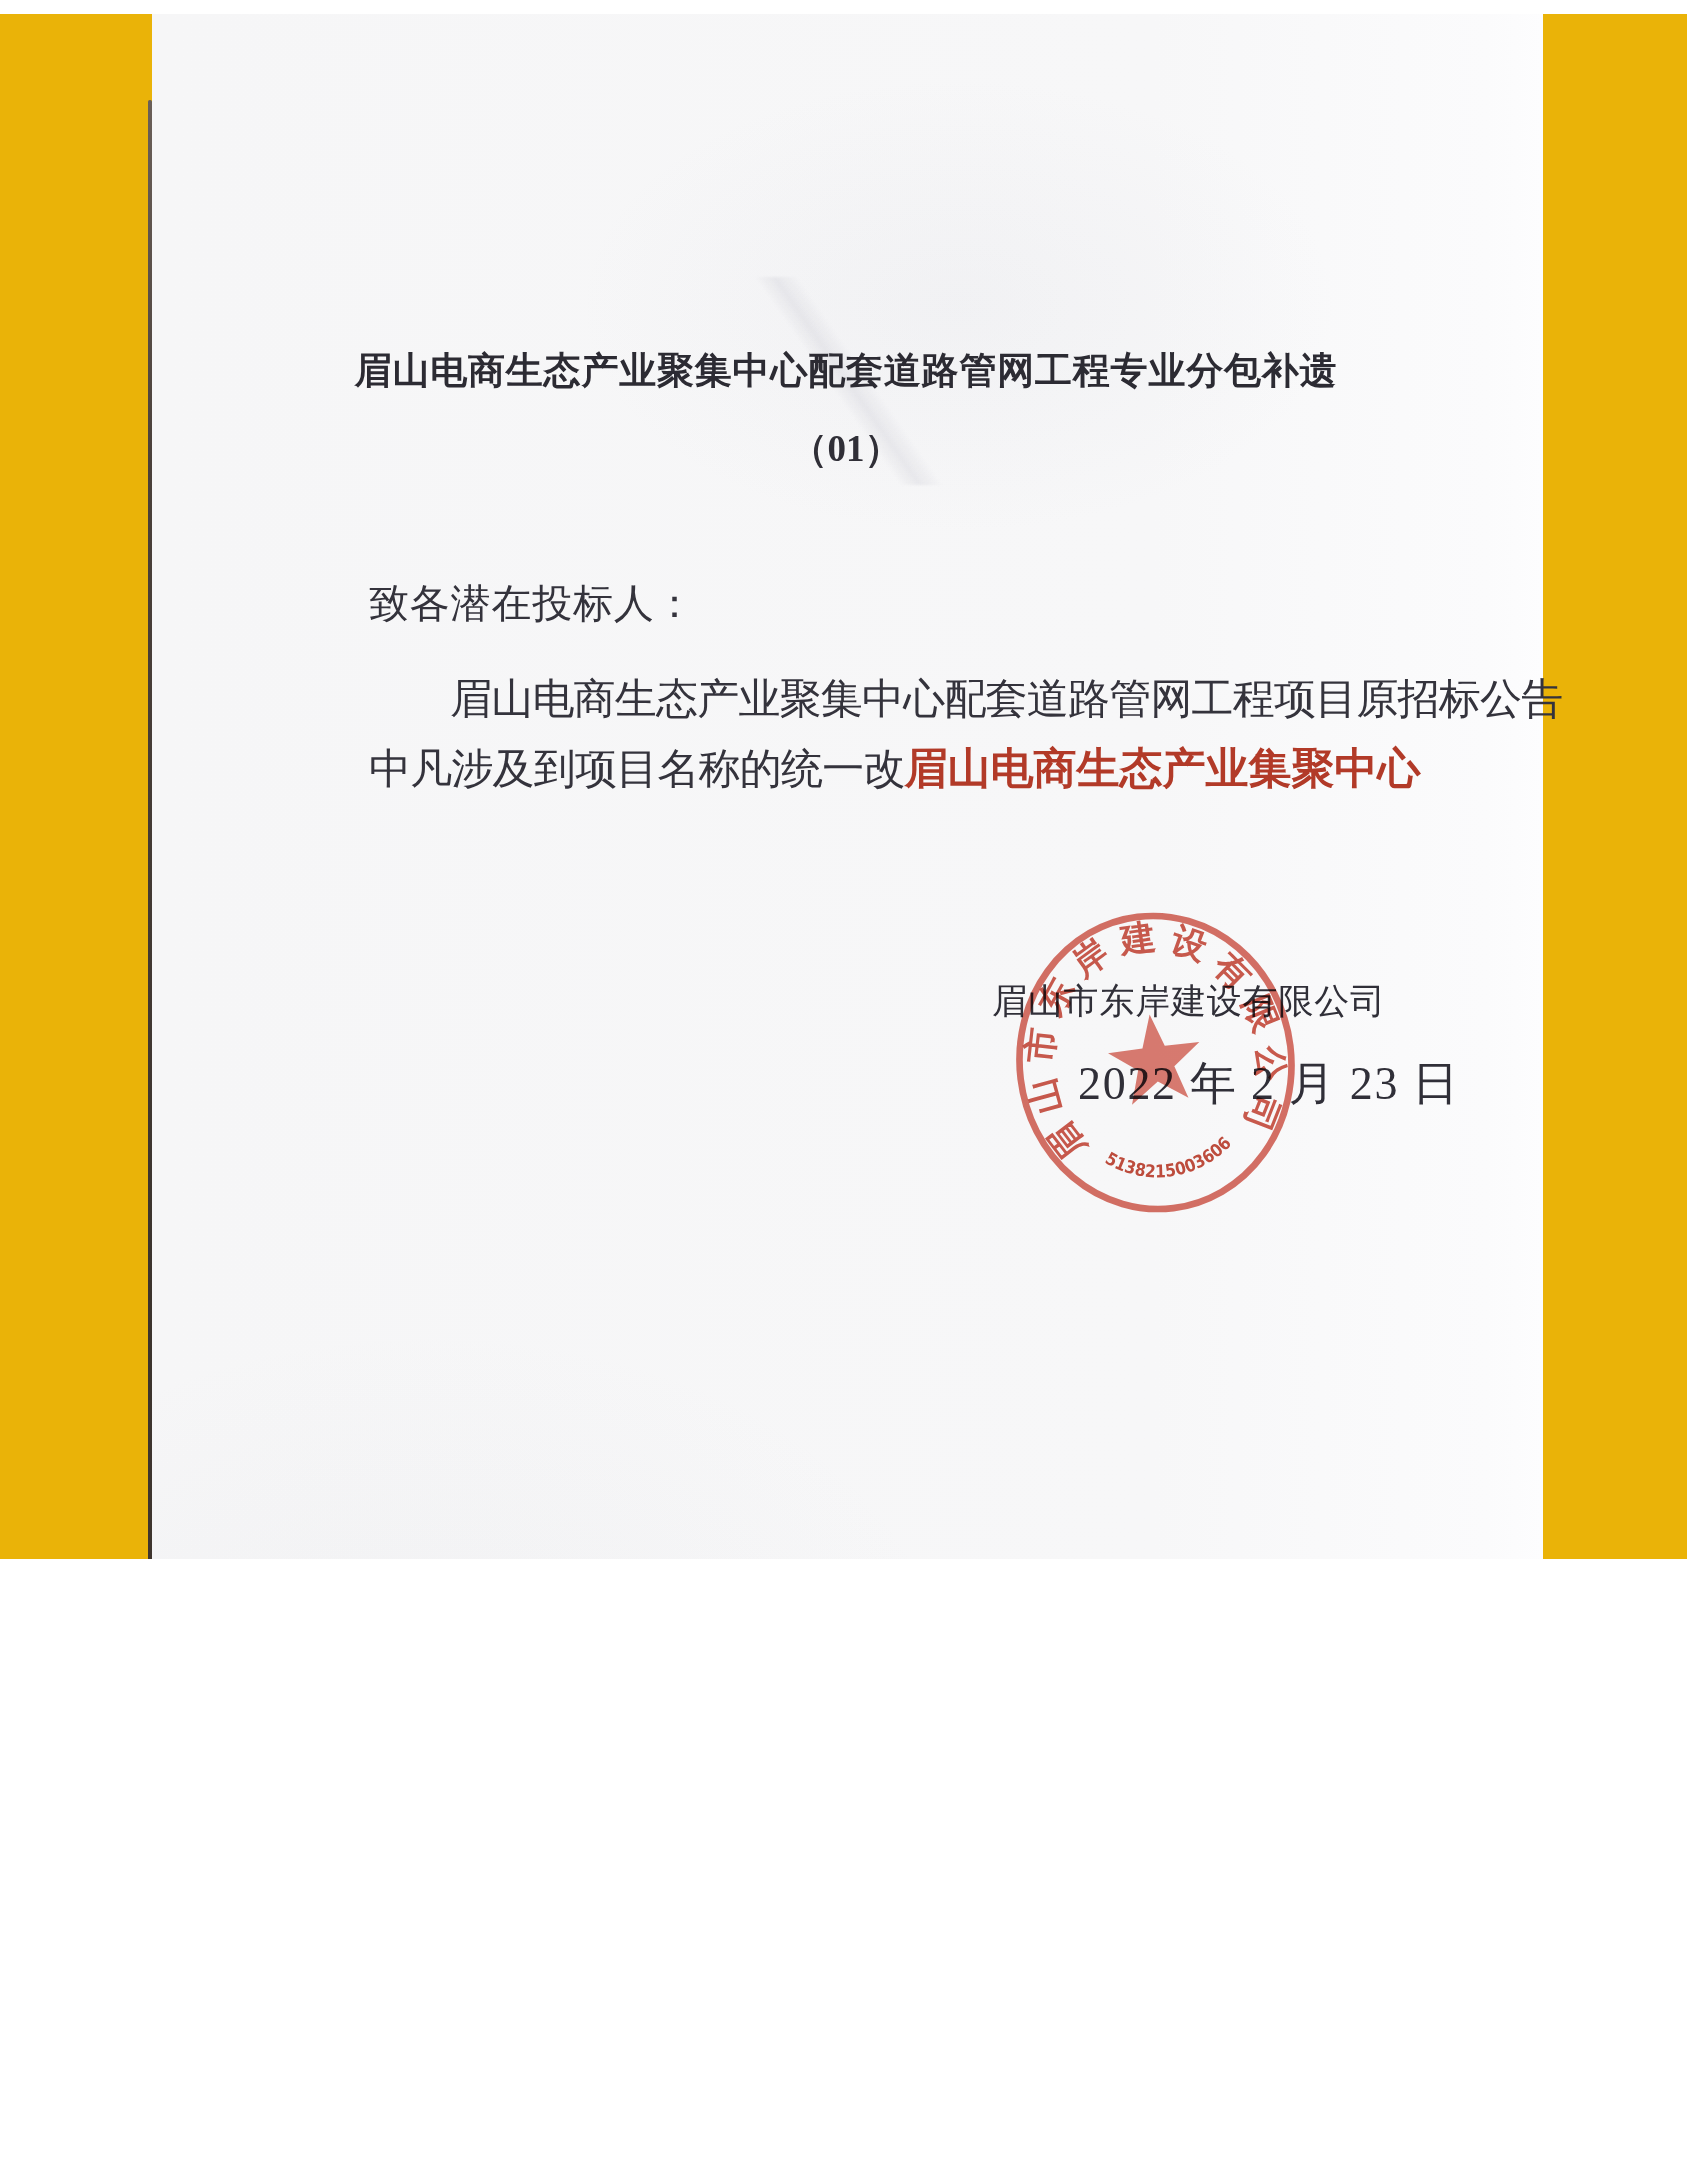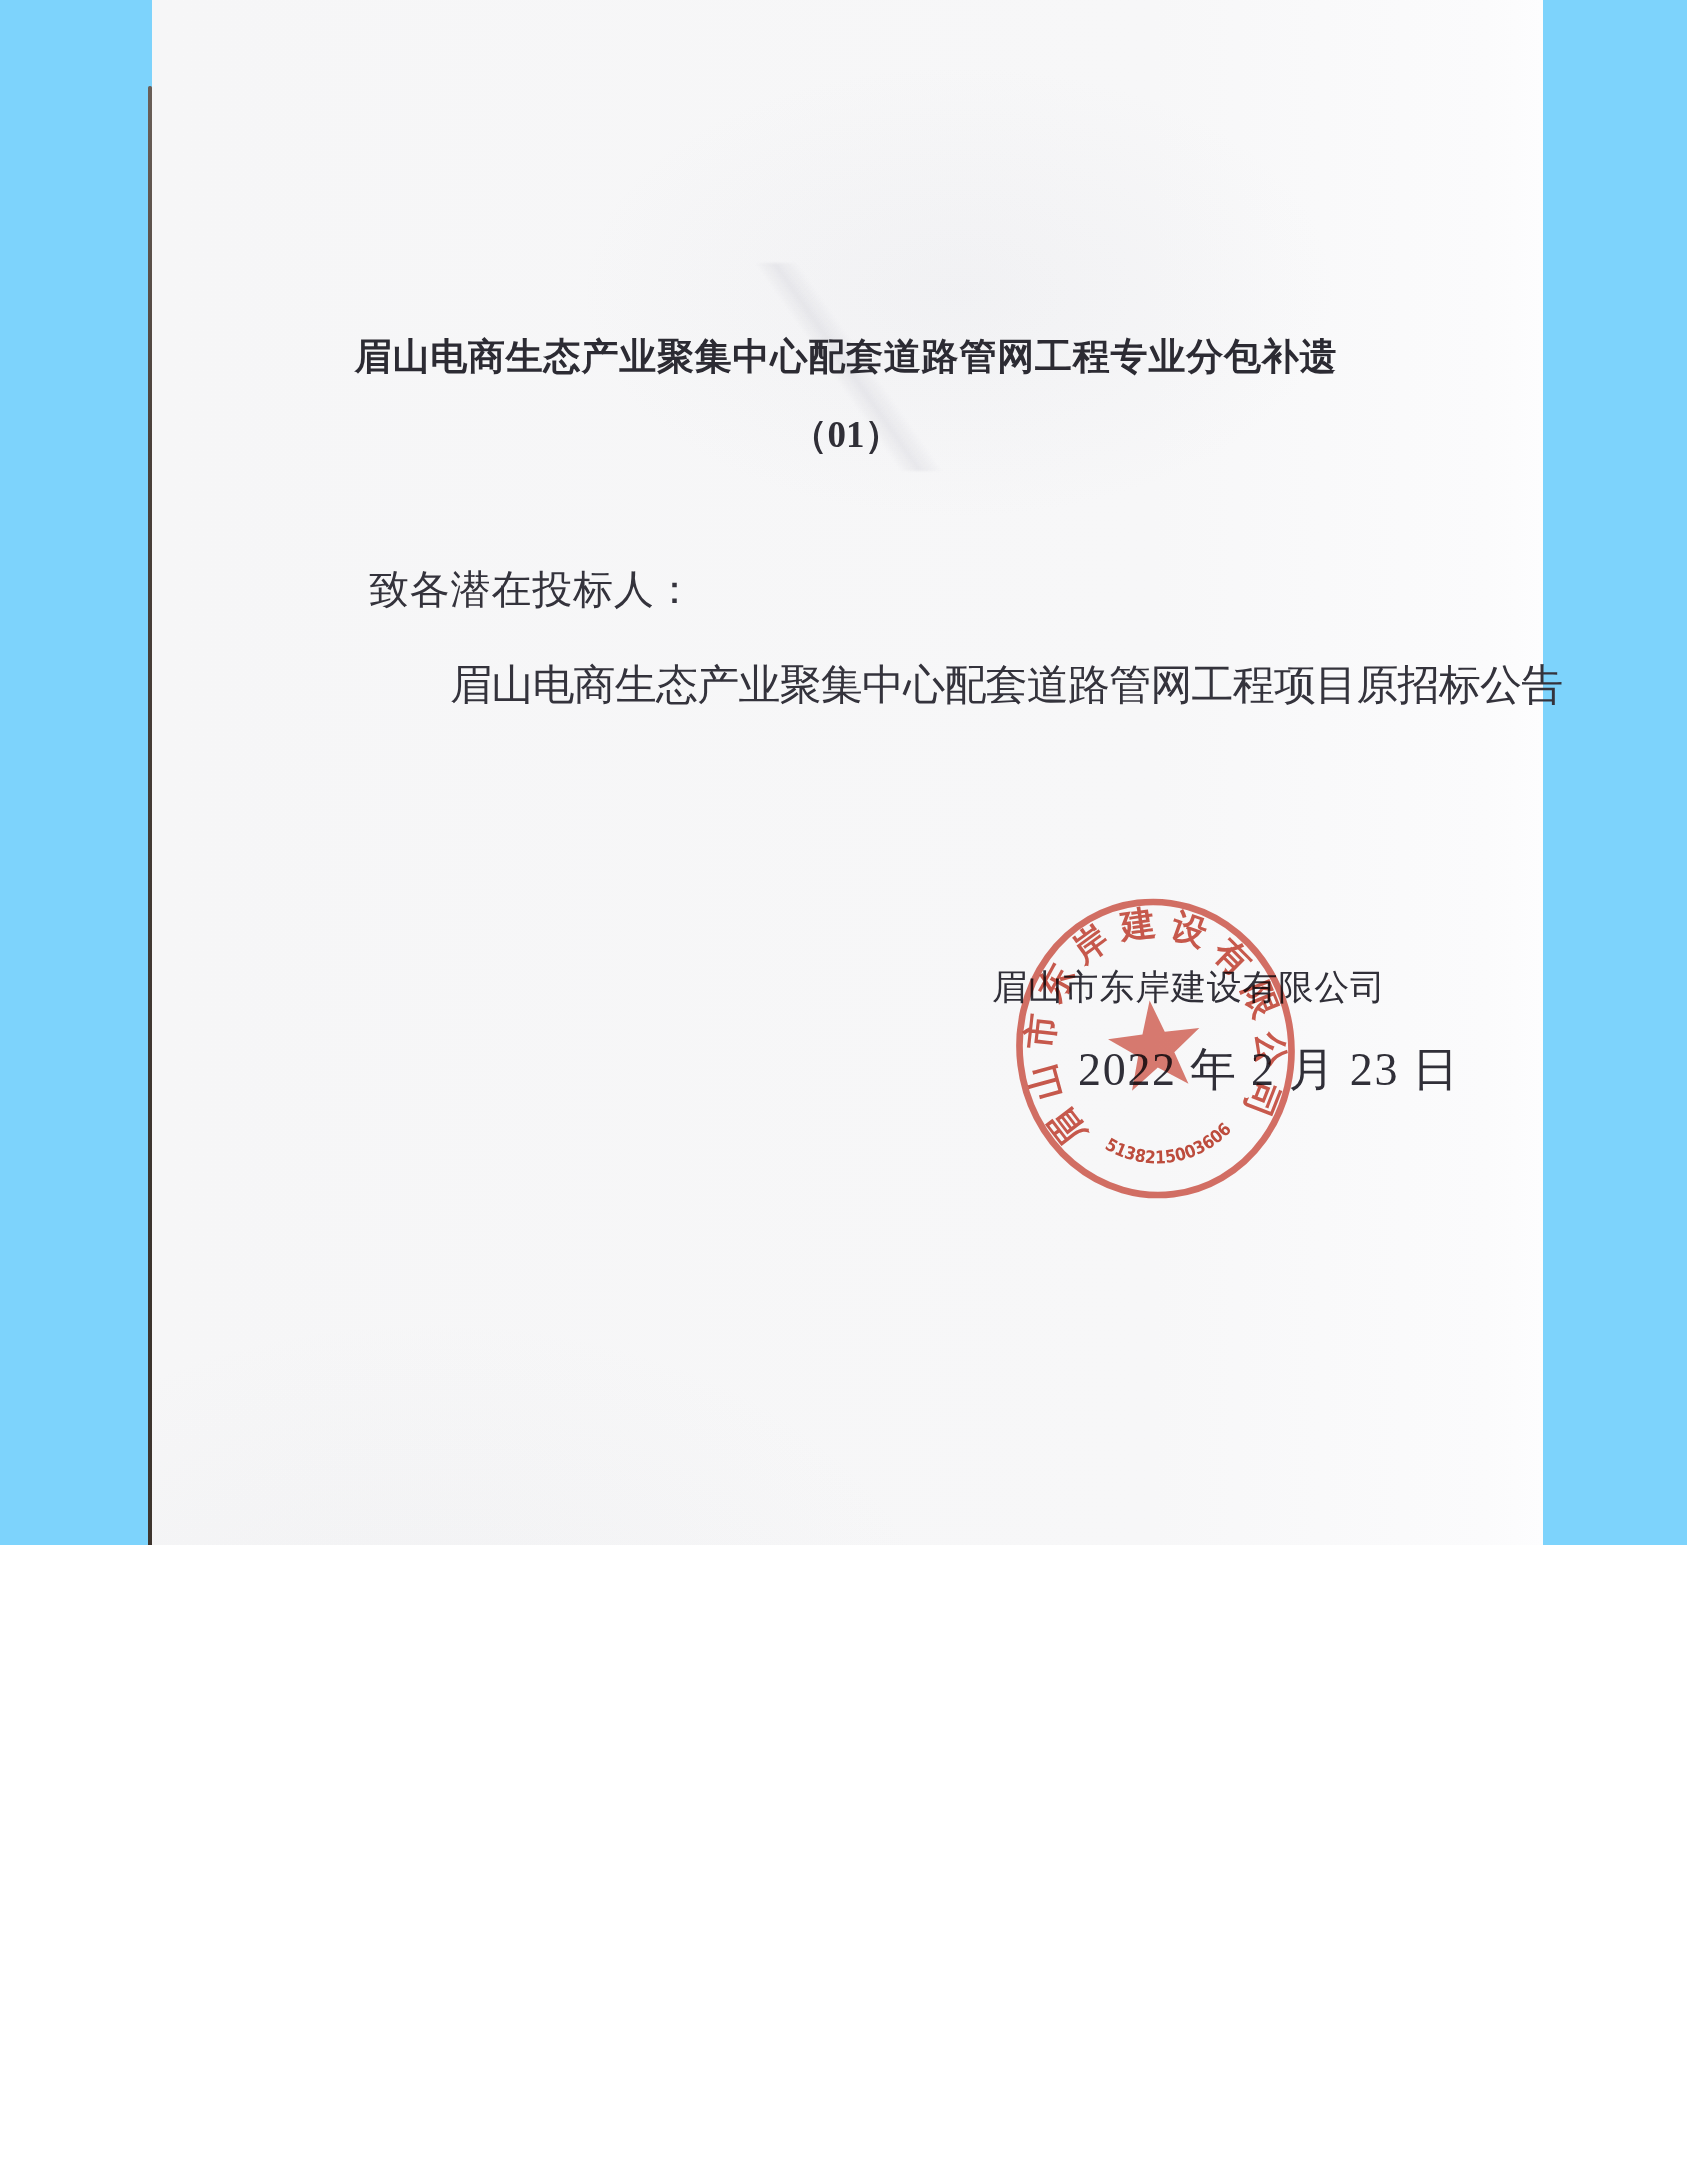--- a/index.html
+++ b/index.html
@@ -1,22 +1,23 @@
 <!DOCTYPE html>
 <html style="font-size:13.3px"><head>
 <meta charset="utf-8">
 <style>
   html, body { margin: 0; padding: 0; background: #ffffff; }
   .canvas {
     position: relative;
     width: 1687px;
     height: 1545px;
-    background: #7dd3fc;
+    background: #eab308;
     overflow: hidden;
     font-family: "Liberation Serif", serif;
+    margin-top: 14px;
   }
   
   .paper-tint {
     position: absolute;
     left: 152px; top: 0; width: 1391px; height: 2084px;
     background:
       radial-gradient(ellipse 584px 350px at 58% 14%, rgba(190,192,205,0.10), transparent 65%),
       radial-gradient(ellipse 751px 500px at 20% 80%, rgba(185,188,198,0.08), transparent 70%),
       linear-gradient(90deg, #f6f6f7 0%, #f7f7f8 72%, #fbfbfc 96%, #fdfdfe 100%);
   }
@@ -92,20 +93,21 @@
   <div class="crease"></div>
 
   <div class="txt title-1">眉山电商生态产业聚集中心配套道路管网工程专业分包补遗</div>
 
   <div class="txt title-2">（01）</div>
 
   <div class="txt salutation">致各潜在投标人：</div>
 
   <div class="txt para-1 ink-black">眉山电商生态产业聚集中心配套道路管网工程项目原招标公告</div>
 
+  <div class="txt para-2"><span class="ink-black">中凡涉及到项目名称的统一改</span><span class="ink-red-big">眉山电商生态产业集聚中心</span></div>
 
 
   <div class="txt sig">眉山市东岸建设有限公司</div>
 
   <div class="txt date">2022 年 2 月 23 日</div>
 
   <svg class="stamp" width="309" height="325" viewBox="-185 -195 370 390">
     <g transform="rotate(-7)">
       <ellipse cx="0" cy="0" rx="163" ry="176" fill="none" stroke="#cf5244" stroke-width="8" opacity="0.82"></ellipse>
       <polygon points="0,-58 -13.5,-18.6 -55.2,-17.9 -21.9,7.1 -34.1,46.9 0,23 34.1,46.9 21.9,7.1 55.2,-17.9 13.5,-18.6" fill="#d4584a" opacity="0.78"></polygon>

